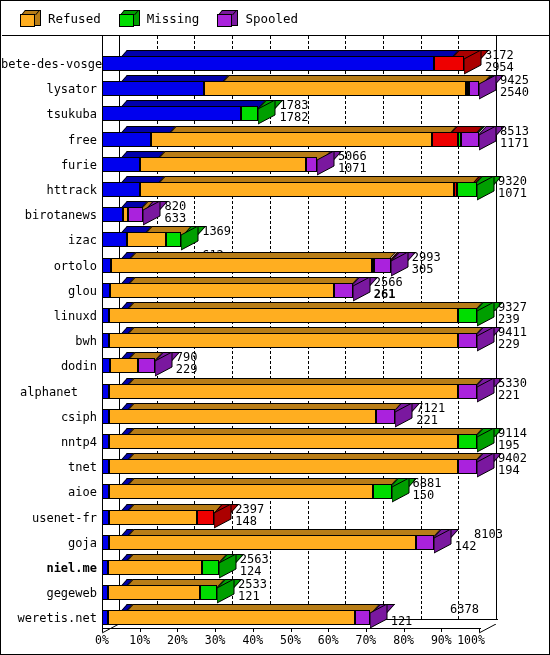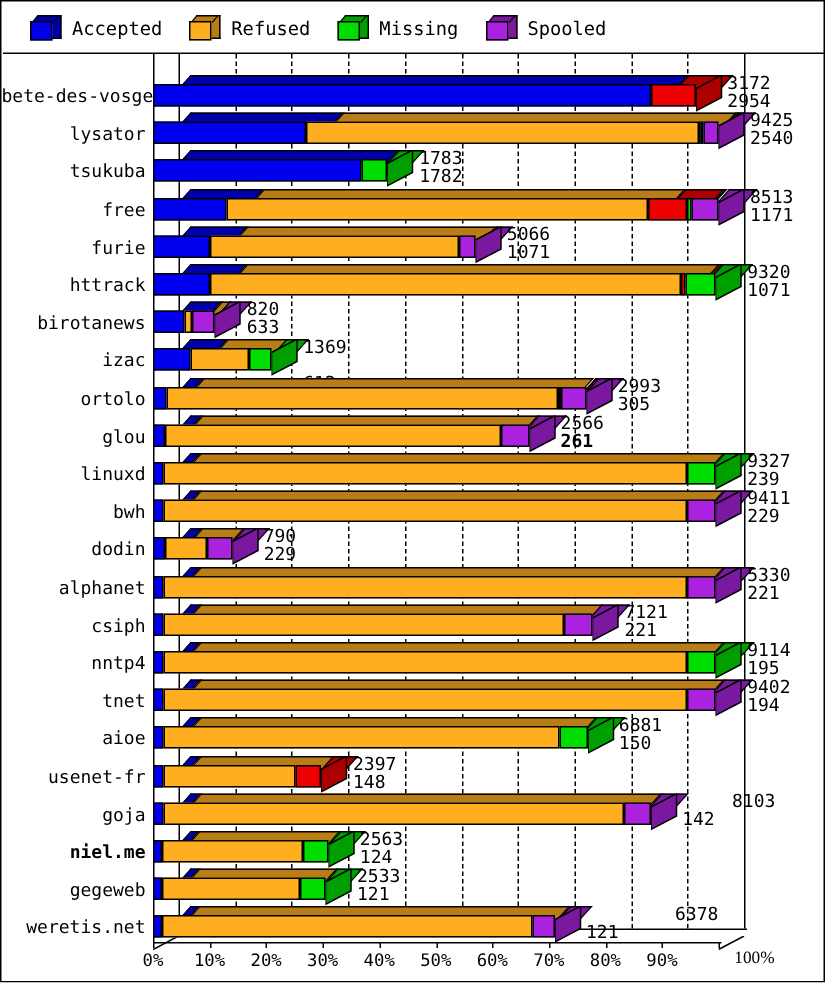--- a/index.html
+++ b/index.html
@@ -52,28 +52,20 @@
        transform:skewX(-42deg);transform-origin:bottom left;}
   .vallabel{position:absolute;font-size:12px;color:#000;white-space:nowrap;
        line-height:12px;}
 </style>
 </head>
 <body>
 
 <div id="root">
 
   <div id="legend">
-      <div class="legend-item">
-        <span class="legend-cube">
-          <span class="side" style="background:rgb(0,0,171)"></span>
-          <span class="topface" style="background:rgb(0,0,171)"></span>
-          <span class="front" style="background:#0000ee"></span>
-        </span>
-        <span class="legend-label">Accepted</span>
-      </div>
       <div class="legend-item">
         <span class="legend-cube">
           <span class="side" style="background:rgb(184,125,23)"></span>
           <span class="topface" style="background:rgb(184,125,23)"></span>
           <span class="front" style="background:#ffae20"></span>
         </span>
         <span class="legend-label">Refused</span>
       </div>
       <div class="legend-item">
         <span class="legend-cube">
@@ -128,21 +120,21 @@
       <div class="xtlabel" style="left: 267.5px; top: 596.6px; width: 44px;">50%</div>
       <div class="tick" style="left: 327.2px; top: 591.6px; height: 4px;"></div>
       <div class="xtlabel" style="left: 305.2px; top: 596.6px; width: 44px;">60%</div>
       <div class="tick" style="left: 364.9px; top: 591.6px; height: 4px;"></div>
       <div class="xtlabel" style="left: 342.9px; top: 596.6px; width: 44px;">70%</div>
       <div class="tick" style="left: 402.6px; top: 591.6px; height: 4px;"></div>
       <div class="xtlabel" style="left: 380.6px; top: 596.6px; width: 44px;">80%</div>
       <div class="tick" style="left: 440.3px; top: 591.6px; height: 4px;"></div>
       <div class="xtlabel" style="left: 418.3px; top: 596.6px; width: 44px;">90%</div>
       <div class="tick" style="left: 478px; top: 591.6px; height: 4px;"></div>
-      <div class="xtlabel" style="left: 480px; top: 596.6px; width: 44px; font-family: Liberation Serif, serif;">100%</div>
+      <div class="xtlabel" style="left: 448px; top: 596.6px; width: 44px;">100%</div>
       <div class="row" style="top: 0px; height: 0px;"></div>
       <div class="ylabel" style="left: 0px; width: 96px; top: 21px;">bete-des-vosges</div>
       <div class="segtop" style="left: 118px; top: 14px; width: 331.76px; height: 9px; background: rgb(0, 0, 171);"></div>
       <div class="seg" style="left: 101px; top: 20px; width: 331.76px; height: 15px; background: rgb(0, 0, 238);"></div>
       <div class="segtop" style="left: 449.76px; top: 14px; width: 30.16px; height: 9px; background: rgb(171, 0, 0);"></div>
       <div class="seg" style="left: 432.76px; top: 20px; width: 30.16px; height: 15px; background: rgb(238, 0, 0);"></div>
       <div style="position: absolute; left: 462.92px; top: 14px; width: 18px; height: 25px;"><svg width="18" height="25">
           <polygon points="0,9 17,0 17,15 0,24" fill="rgb(171,0,0)" stroke="#000" stroke-width="1"></polygon>
         </svg></div>
       <div class="vallabel" style="left: 483.92px; top: 13px;">3172</div>
@@ -307,21 +299,21 @@
       <div class="segtop" style="left: 125.54px; top: 316.4px; width: 28.275px; height: 9px; background: rgb(184, 125, 23);"></div>
       <div class="seg" style="left: 108.54px; top: 322.4px; width: 28.275px; height: 15px; background: rgb(255, 174, 32);"></div>
       <div class="segtop" style="left: 153.815px; top: 316.4px; width: 16.965px; height: 9px; background: rgb(122, 24, 159);"></div>
       <div class="seg" style="left: 136.815px; top: 322.4px; width: 16.965px; height: 15px; background: rgb(170, 34, 221);"></div>
       <div style="position: absolute; left: 153.78px; top: 316.4px; width: 18px; height: 25px;"><svg width="18" height="25">
           <polygon points="0,9 17,0 17,15 0,24" fill="rgb(122,24,159)" stroke="#000" stroke-width="1"></polygon>
         </svg></div>
       <div class="vallabel" style="left: 174.78px; top: 315.4px;">790</div>
       <div class="vallabel" style="left: 174.78px; top: 327.4px;">229</div>
       <div class="row" style="top: 0px; height: 0px;"></div>
-      <div class="ylabel" style="left: 0px; width: 96px; top: 348.6px;">alphanet</div>
+      <div class="ylabel" style="left: 0px; width: 96px; top: 348.6px; text-align: center;">alphanet</div>
       <div class="segtop" style="left: 118px; top: 341.6px; width: 6.786px; height: 9px; background: rgb(0, 0, 171);"></div>
       <div class="seg" style="left: 101px; top: 347.6px; width: 6.786px; height: 15px; background: rgb(0, 0, 238);"></div>
       <div class="segtop" style="left: 124.786px; top: 341.6px; width: 348.725px; height: 9px; background: rgb(184, 125, 23);"></div>
       <div class="seg" style="left: 107.786px; top: 347.6px; width: 348.725px; height: 15px; background: rgb(255, 174, 32);"></div>
       <div class="segtop" style="left: 473.511px; top: 341.6px; width: 19.604px; height: 9px; background: rgb(122, 24, 159);"></div>
       <div class="seg" style="left: 456.511px; top: 347.6px; width: 19.604px; height: 15px; background: rgb(170, 34, 221);"></div>
       <div style="position: absolute; left: 476.115px; top: 341.6px; width: 18px; height: 25px;"><svg width="18" height="25">
           <polygon points="0,9 17,0 17,15 0,24" fill="rgb(122,24,159)" stroke="#000" stroke-width="1"></polygon>
         </svg></div>
       <div class="vallabel" style="left: 497.115px; top: 340.6px;">5330</div>
@@ -395,21 +387,21 @@
       <div class="ylabel" style="left: 0px; width: 96px; top: 499.8px;">goja</div>
       <div class="segtop" style="left: 118px; top: 492.8px; width: 6.786px; height: 9px; background: rgb(0, 0, 171);"></div>
       <div class="seg" style="left: 101px; top: 498.8px; width: 6.786px; height: 15px; background: rgb(0, 0, 238);"></div>
       <div class="segtop" style="left: 124.786px; top: 492.8px; width: 307.255px; height: 9px; background: rgb(184, 125, 23);"></div>
       <div class="seg" style="left: 107.786px; top: 498.8px; width: 307.255px; height: 15px; background: rgb(255, 174, 32);"></div>
       <div class="segtop" style="left: 432.041px; top: 492.8px; width: 17.719px; height: 9px; background: rgb(122, 24, 159);"></div>
       <div class="seg" style="left: 415.041px; top: 498.8px; width: 17.719px; height: 15px; background: rgb(170, 34, 221);"></div>
       <div style="position: absolute; left: 432.76px; top: 492.8px; width: 18px; height: 25px;"><svg width="18" height="25">
           <polygon points="0,9 17,0 17,15 0,24" fill="rgb(122,24,159)" stroke="#000" stroke-width="1"></polygon>
         </svg></div>
-      <div class="vallabel" style="left: 455px; top: 491.8px; padding-left: 32px;">8103</div>
+      <div class="vallabel" style="left: 441px; top: 491.8px; padding-left: 32px;">8103</div>
       <div class="vallabel" style="left: 453.76px; top: 503.8px;">142</div>
       <div class="row" style="top: 0px; height: 0px;"></div>
       <div class="ylabel" style="left: 0px; width: 96px; top: 525px; font-weight: bold;">niel.me</div>
       <div class="segtop" style="left: 118px; top: 518px; width: 5.655px; height: 9px; background: rgb(0, 0, 171);"></div>
       <div class="seg" style="left: 101px; top: 524px; width: 5.655px; height: 15px; background: rgb(0, 0, 238);"></div>
       <div class="segtop" style="left: 123.655px; top: 518px; width: 94.25px; height: 9px; background: rgb(184, 125, 23);"></div>
       <div class="seg" style="left: 106.655px; top: 524px; width: 94.25px; height: 15px; background: rgb(255, 174, 32);"></div>
       <div class="segtop" style="left: 217.905px; top: 518px; width: 16.965px; height: 9px; background: rgb(0, 159, 0);"></div>
       <div class="seg" style="left: 200.905px; top: 524px; width: 16.965px; height: 15px; background: rgb(0, 221, 0);"></div>
       <div style="position: absolute; left: 217.87px; top: 518px; width: 18px; height: 25px;"><svg width="18" height="25">

